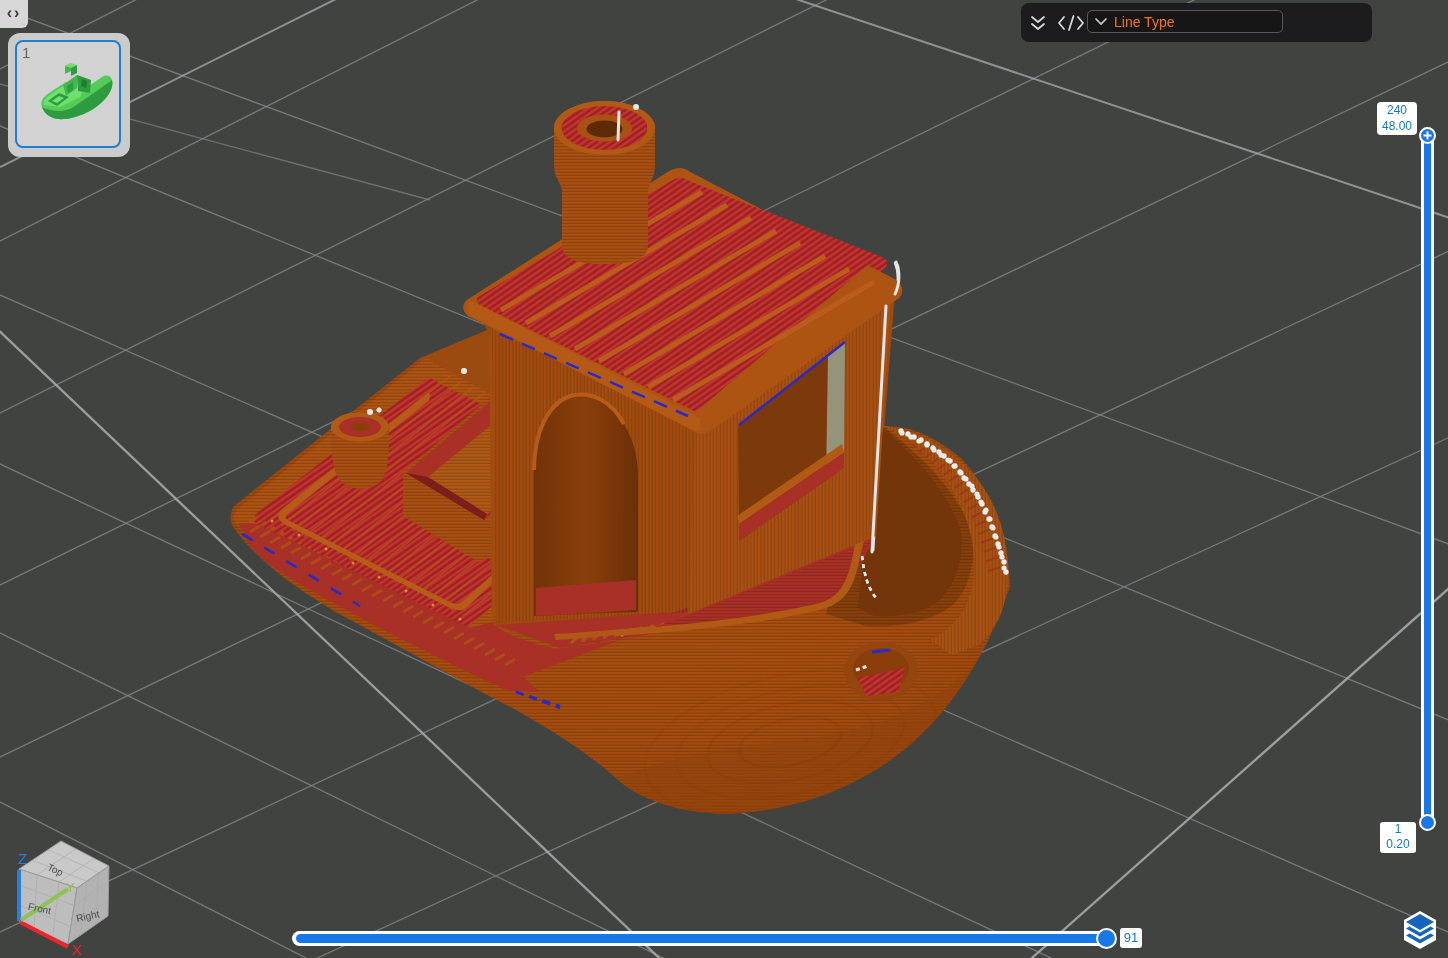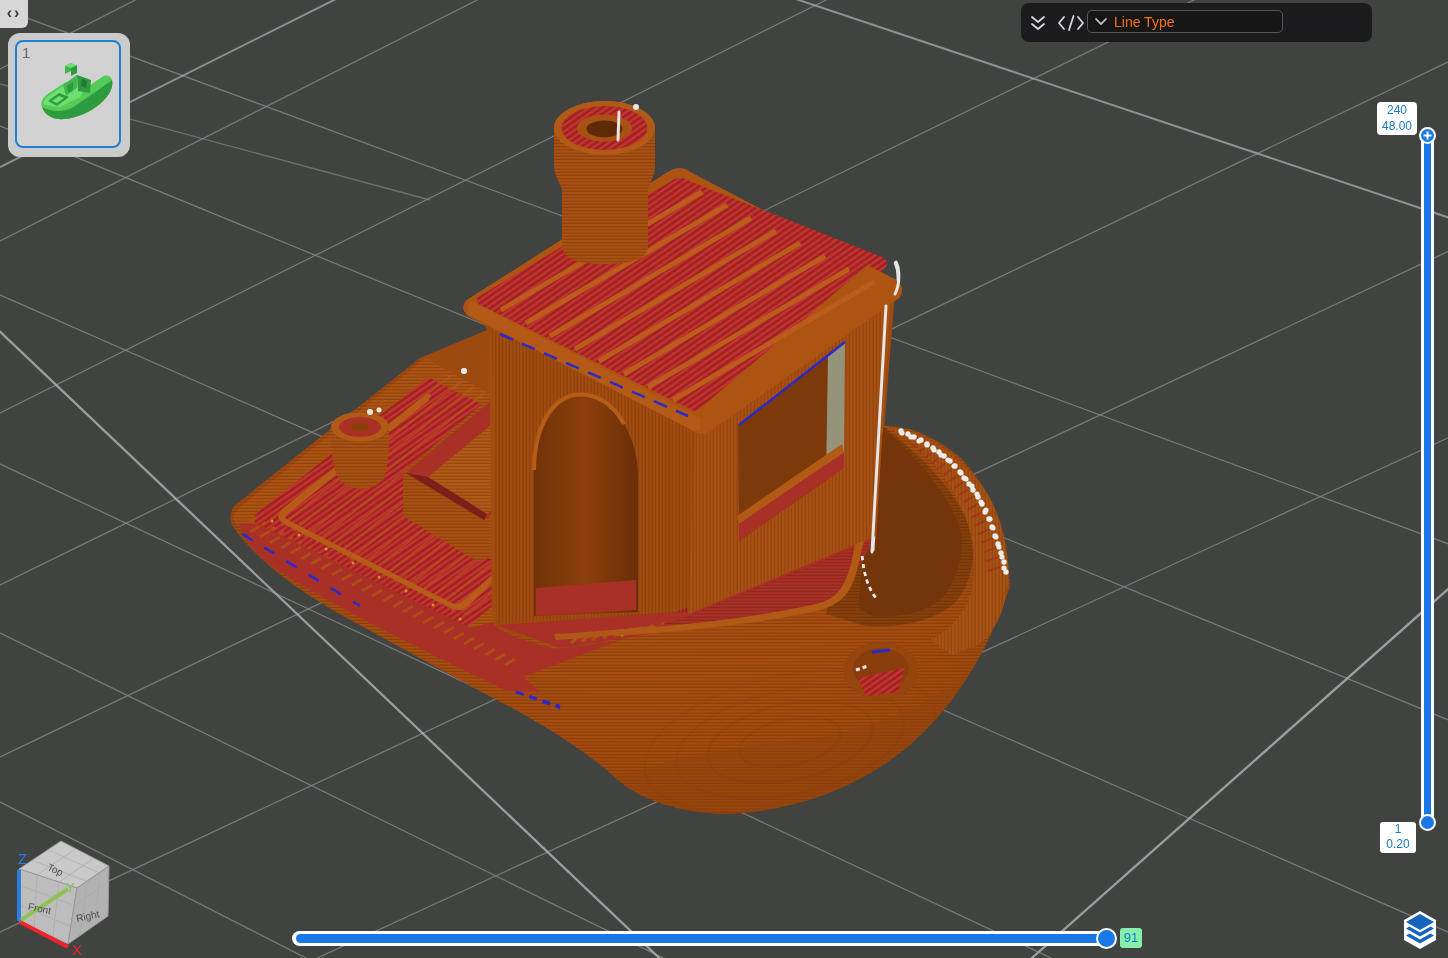--- a/index.html
+++ b/index.html
@@ -438,21 +438,21 @@
 <svg class="abs" style="left:1419px;top:127px" width="17" height="17" viewBox="0 0 17 17">
       <path d="M8.5,4.5 L8.5,12.5 M4.5,8.5 L12.5,8.5" stroke="#fff" stroke-width="2"></path>
     </svg>
 <div class="abs" style="left:1419px;top:814px;width:17px;height:17px;background:#1878e8;border:2px solid #ffffff;border-radius:50%;box-sizing:border-box;"></div>
 <div class="abs" style="left:1377px;top:102px;width:40px;height:33px;background:#ffffff;border-radius:4px;color:#1878c8;font-size:12px;text-align:center;line-height:16px;">240<br>48.00</div>
 <div class="abs" style="left:1380px;top:822px;width:36px;height:31px;background:#ffffff;border-radius:3px;color:#1878c8;font-size:12px;text-align:center;line-height:15px;">1<br>0.20</div>
 
 <div class="abs" style="left:292px;top:931px;width:824px;height:15px;background:#ffffff;border-radius:8px;"></div>
 <div class="abs" style="left:296px;top:934px;width:812px;height:9px;background:#1878e8;border-radius:5px;"></div>
 <div class="abs" style="left:1096px;top:928px;width:21px;height:21px;background:#1878e8;border:2px solid #ffffff;border-radius:50%;box-sizing:border-box;"></div>
-<div class="abs" style="left:1120px;top:928px;width:22px;height:20px;background:#86efac;border-radius:3px;color:#1878c8;font-size:13px;text-align:center;line-height:20px;">91</div>
+<div class="abs" style="left:1120px;top:928px;width:22px;height:20px;background:#ffffff;border-radius:3px;color:#1878c8;font-size:13px;text-align:center;line-height:20px;">91</div>
 
 <svg class="abs" style="left:10px;top:836px" width="105" height="122" viewBox="0 0 105 122">
   <g id="viewcube">
         <polygon points="51,5 99,30 67,52 9,33" fill="#c9c9c9" stroke="#9a9a9a" stroke-width="1"></polygon>
 <polygon points="9,33 67,52 58,108 9,85" fill="#bdbdbd" stroke="#9a9a9a" stroke-width="1"></polygon>
 <polygon points="67,52 99,30 98,80 58,108" fill="#b2b2b2" stroke="#9a9a9a" stroke-width="1"></polygon>
 <line x1="38.0" y1="13.7" x2="89.1" y2="36.8" stroke="#a9a9a9" stroke-width="0.7" opacity="0.9"></line>
 <line x1="65.9" y1="12.8" x2="27.0" y2="38.9" stroke="#a9a9a9" stroke-width="0.7" opacity="0.9"></line>
 <line x1="22.0" y1="24.3" x2="76.9" y2="45.2" stroke="#a9a9a9" stroke-width="0.7" opacity="0.9"></line>
 <line x1="84.1" y1="22.2" x2="49.0" y2="46.1" stroke="#a9a9a9" stroke-width="0.7" opacity="0.9"></line>

